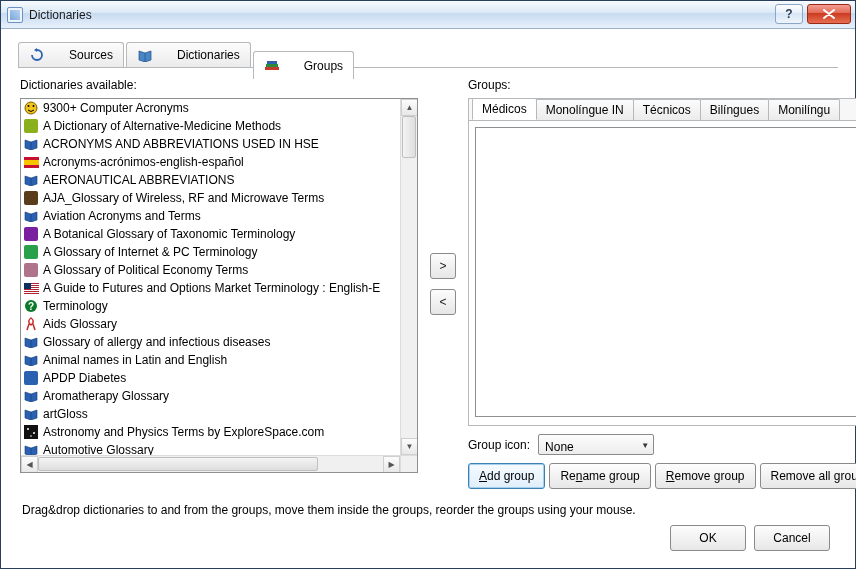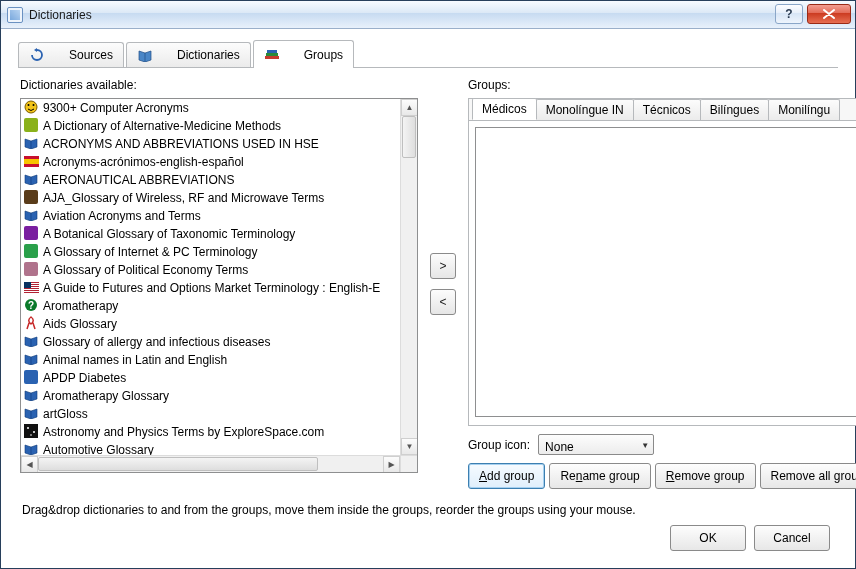--- a/index.html
+++ b/index.html
@@ -14,33 +14,33 @@
   .titlebar .controls { position:absolute; right:4px; top:3px; display:flex; gap:4px; }
   .tb-btn { height:20px; display:flex; align-items:center; justify-content:center; border:1px solid #8aa6c8; border-radius:3px; background:linear-gradient(to bottom,#fdfdff,#e7effa 45%,#d7e5f6 46%,#eef4fc); color:#2a3b52; }
   .tb-help { width:28px; }
   .tb-close { width:44px; background:linear-gradient(to bottom,#f39d91,#e26a56 45%,#cb3b21 46%,#e76e52); border-color:#9a2a16; color:#fff; }
   .tb-close svg, .tb-help span { display:block; }
 
   .client { position:absolute; inset:29px 5px 5px 5px; background:#fff; }
 
   .tabset { margin:10px 12px 0 12px; height:28px; border-bottom:1px solid #b6b9bc; display:flex; align-items:flex-end; gap:2px; }
   .main-tab { height:25px; border:1px solid #b6b9bc; border-bottom:none; border-top-left-radius:3px; border-top-right-radius:3px; background:linear-gradient(to bottom,#fcfcfc,#ebebeb); padding:0 10px; display:flex; align-items:center; gap:24px; cursor:default; }
-  .main-tab.active { height:28px; background:#fff; position:relative; top:1px; }
+  .main-tab.active { height:28px; background:#fff; position:relative; top:12px; }
   .tab-icon { width:16px; height:16px; display:inline-flex; align-items:center; justify-content:center; }
   .ic-refresh { color:#2a62b1; }
   .ic-book { color:#2a62b1; }
   .ic-stack { }
 
   .body-area { padding:10px 14px; display:flex; gap:12px; }
   .section-label { margin-bottom:6px; color:#000; }
 
   .left-col { flex:0 0 398px; }
   .listbox { width:398px; height:375px; border:1px solid #8e8f90; background:#fff; position:relative; overflow:hidden; }
   .list-inner { position:absolute; inset:0 17px 17px 0; overflow:hidden; }
-  .list-item { height:18px; line-height:18px; white-space:nowrap; display:flex; padding-left:2px; }
+  .list-item { height:18px; line-height:18px; white-space:nowrap; display:flex; align-items:center; padding-left:2px; }
   .li-icon { width:16px; height:16px; margin-right:4px; flex:0 0 16px; display:inline-flex; align-items:center; justify-content:center; }
   .vscroll { position:absolute; top:0; right:0; bottom:17px; width:17px; background:#f0f0f0; border-left:1px solid #dcdcdc; display:flex; flex-direction:column; }
   .hscroll { position:absolute; left:0; right:17px; bottom:0; height:17px; background:#f0f0f0; border-top:1px solid #dcdcdc; display:flex; }
   .sb-corner { position:absolute; right:0; bottom:0; width:17px; height:17px; background:#f0f0f0; border-left:1px solid #dcdcdc; border-top:1px solid #dcdcdc;}
   .sb-btn { width:17px; height:17px; background:linear-gradient(to bottom,#fcfcfc,#e8e8e8); border:1px solid #cfcfcf; display:flex; align-items:center; justify-content:center; font-size:8px; color:#555; }
   .sb-track { flex:1; position:relative; }
   .vthumb { position:absolute; left:1px; right:1px; top:0; height:42px; background:linear-gradient(to right,#f4f4f4,#dedede); border:1px solid #bfbfbf; border-radius:2px; }
   .hthumb { position:absolute; top:1px; bottom:1px; left:0; width:280px; background:linear-gradient(to bottom,#f4f4f4,#dedede); border:1px solid #bfbfbf; border-radius:2px; }
 
   .mid-col { width:28px; display:flex; flex-direction:column; align-items:center; justify-content:center; gap:10px;}
@@ -221,21 +221,21 @@
                 </span>
                 <span>A Guide to Futures and Options Market Terminology : English-E</span>
               </div>
               <div class="list-item">
                 <span class="li-icon">
                   <svg width="14" height="14">
                     <circle cx="7" cy="7" r="6" fill="#0a7a2a"></circle>
                     <text x="7" y="11" text-anchor="middle" font-size="10" fill="#fff" font-weight="bold">?</text>
                   </svg>
                 </span>
-                <span>Aromatherapy</span>
+                <span>Terminology</span>
               </div>
               <div class="list-item">
                 <span class="li-icon">
                   <svg width="12" height="14">
                     <path d="M6 1 C9 3 9 6 6 8 C3 6 3 3 6 1 Z M4 7 L2 13 M8 7 L10 13" stroke="#c62828" stroke-width="1.5" fill="none"></path>
                   </svg>
                 </span>
                 <span>Aids Glossary</span>
               </div>
               <div class="list-item">

